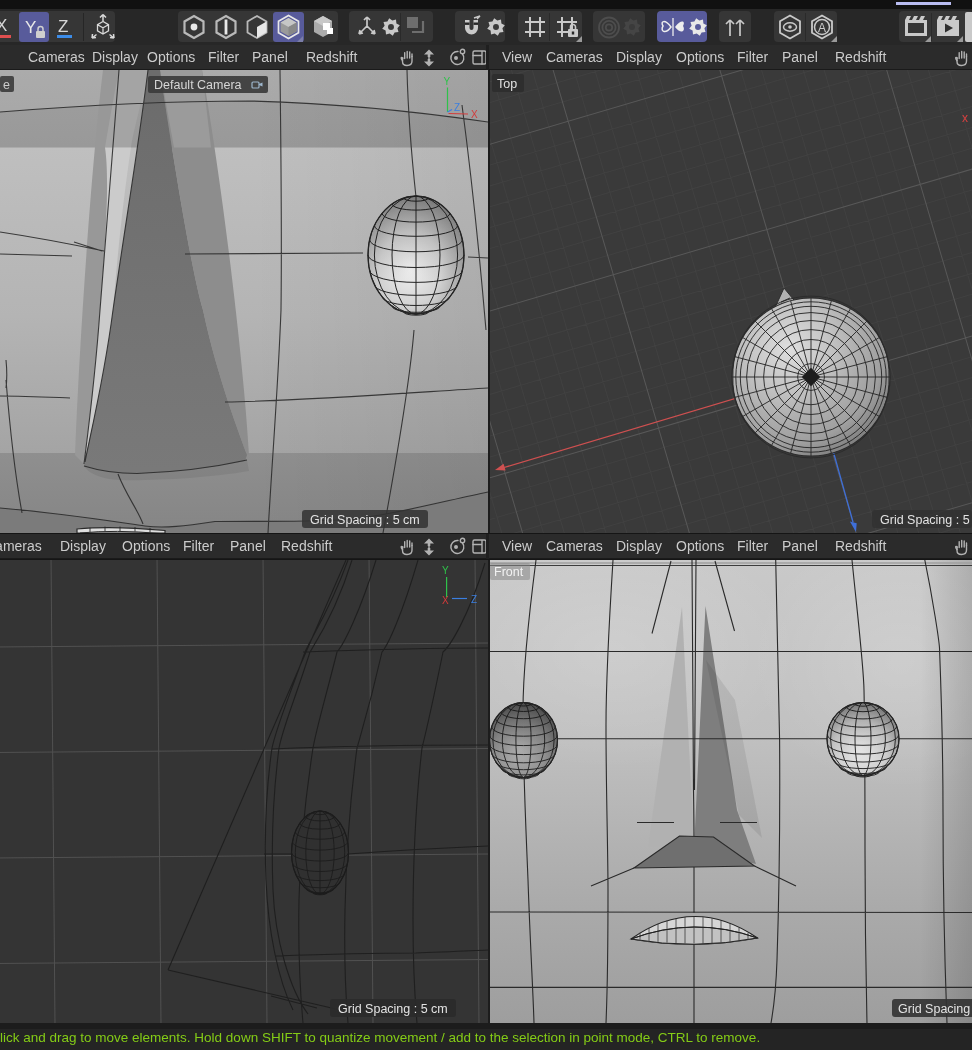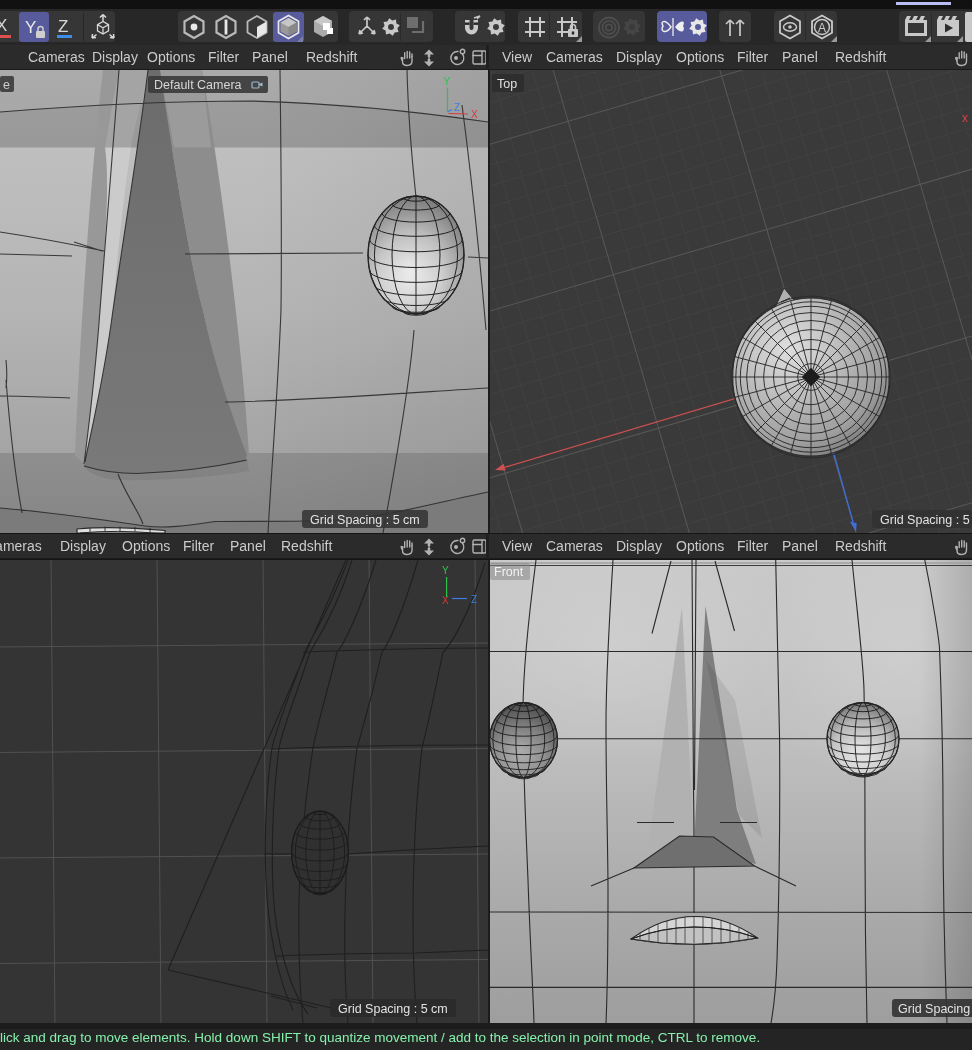--- a/index.html
+++ b/index.html
@@ -422,13 +422,13 @@
       <ellipse cx="863" cy="739" rx="35.5" ry="36" fill="url(#eyetopL)" opacity="0.7"></ellipse>
       <rect x="490" y="563" width="40" height="17" rx="2" fill="#8a8a8a" opacity="0.55"></rect>
       <text x="494" y="576" font-size="12.5" fill="#f2f2f2">Front</text>
       <rect x="892" y="999" width="90" height="18" rx="3" fill="#323232" opacity="0.9"></rect>
       <text x="898" y="1012.5" font-size="12.5" fill="#e3e3e3">Grid Spacing :</text>
     </svg>
     <div style="position:absolute;left:488px;top:70px;width:2px;height:463px;background:#1c1c1c"></div>
     <div style="position:absolute;left:488px;top:560px;width:2px;height:463px;background:#1c1c1c"></div>
     <div style="position:absolute;left:0;top:1023px;width:972px;height:6px;background:#1c1c1c"></div>
     <div style="position:absolute;left:0;top:1029px;width:972px;height:21px;background:#242424"></div>
-    <div style="position:absolute;left:0;top:1030px;font-size:13.5px;color:#86efac">lick and drag to move elements. Hold down SHIFT to quantize movement / add to the selection in point mode, CTRL to remove.</div>
+    <div style="position:absolute;left:0;top:1030px;font-size:13.5px;color:#84cc16">lick and drag to move elements. Hold down SHIFT to quantize movement / add to the selection in point mode, CTRL to remove.</div>
   </div>
 </body></html>

